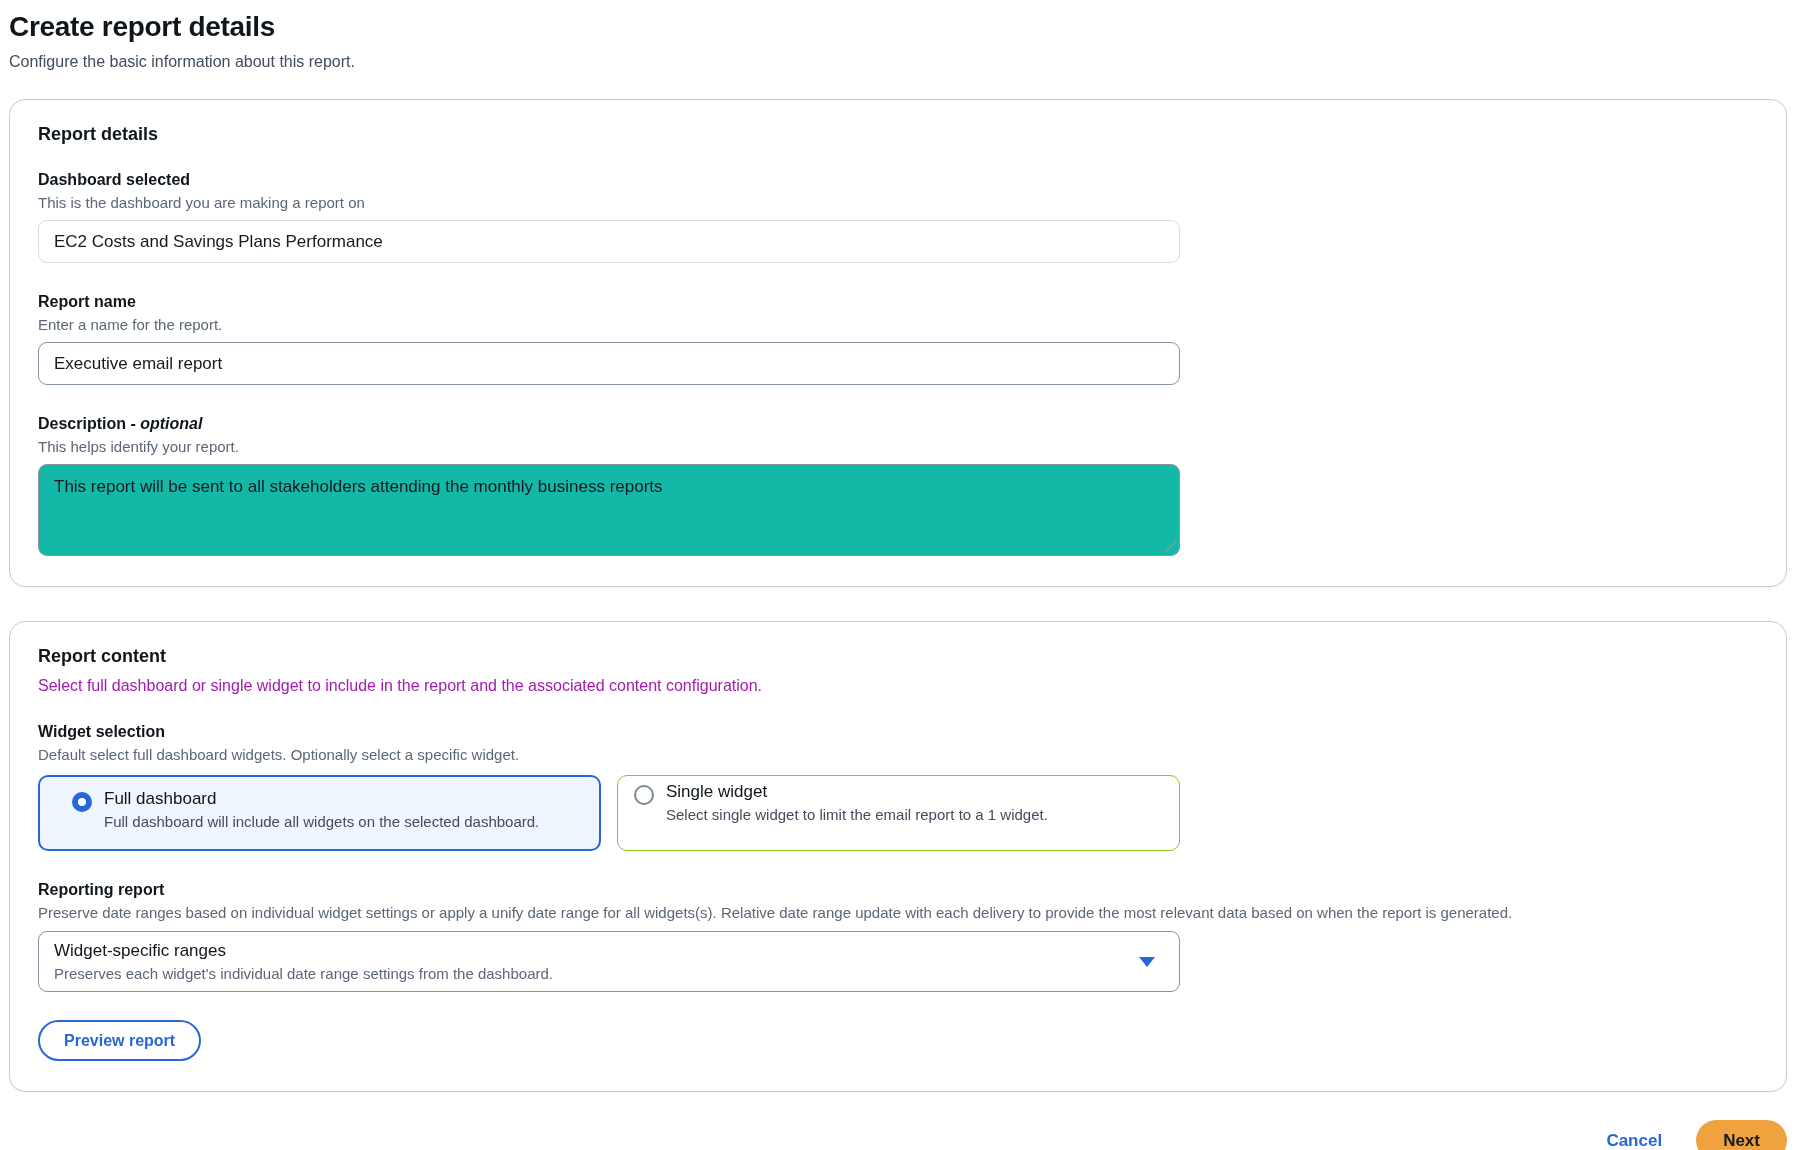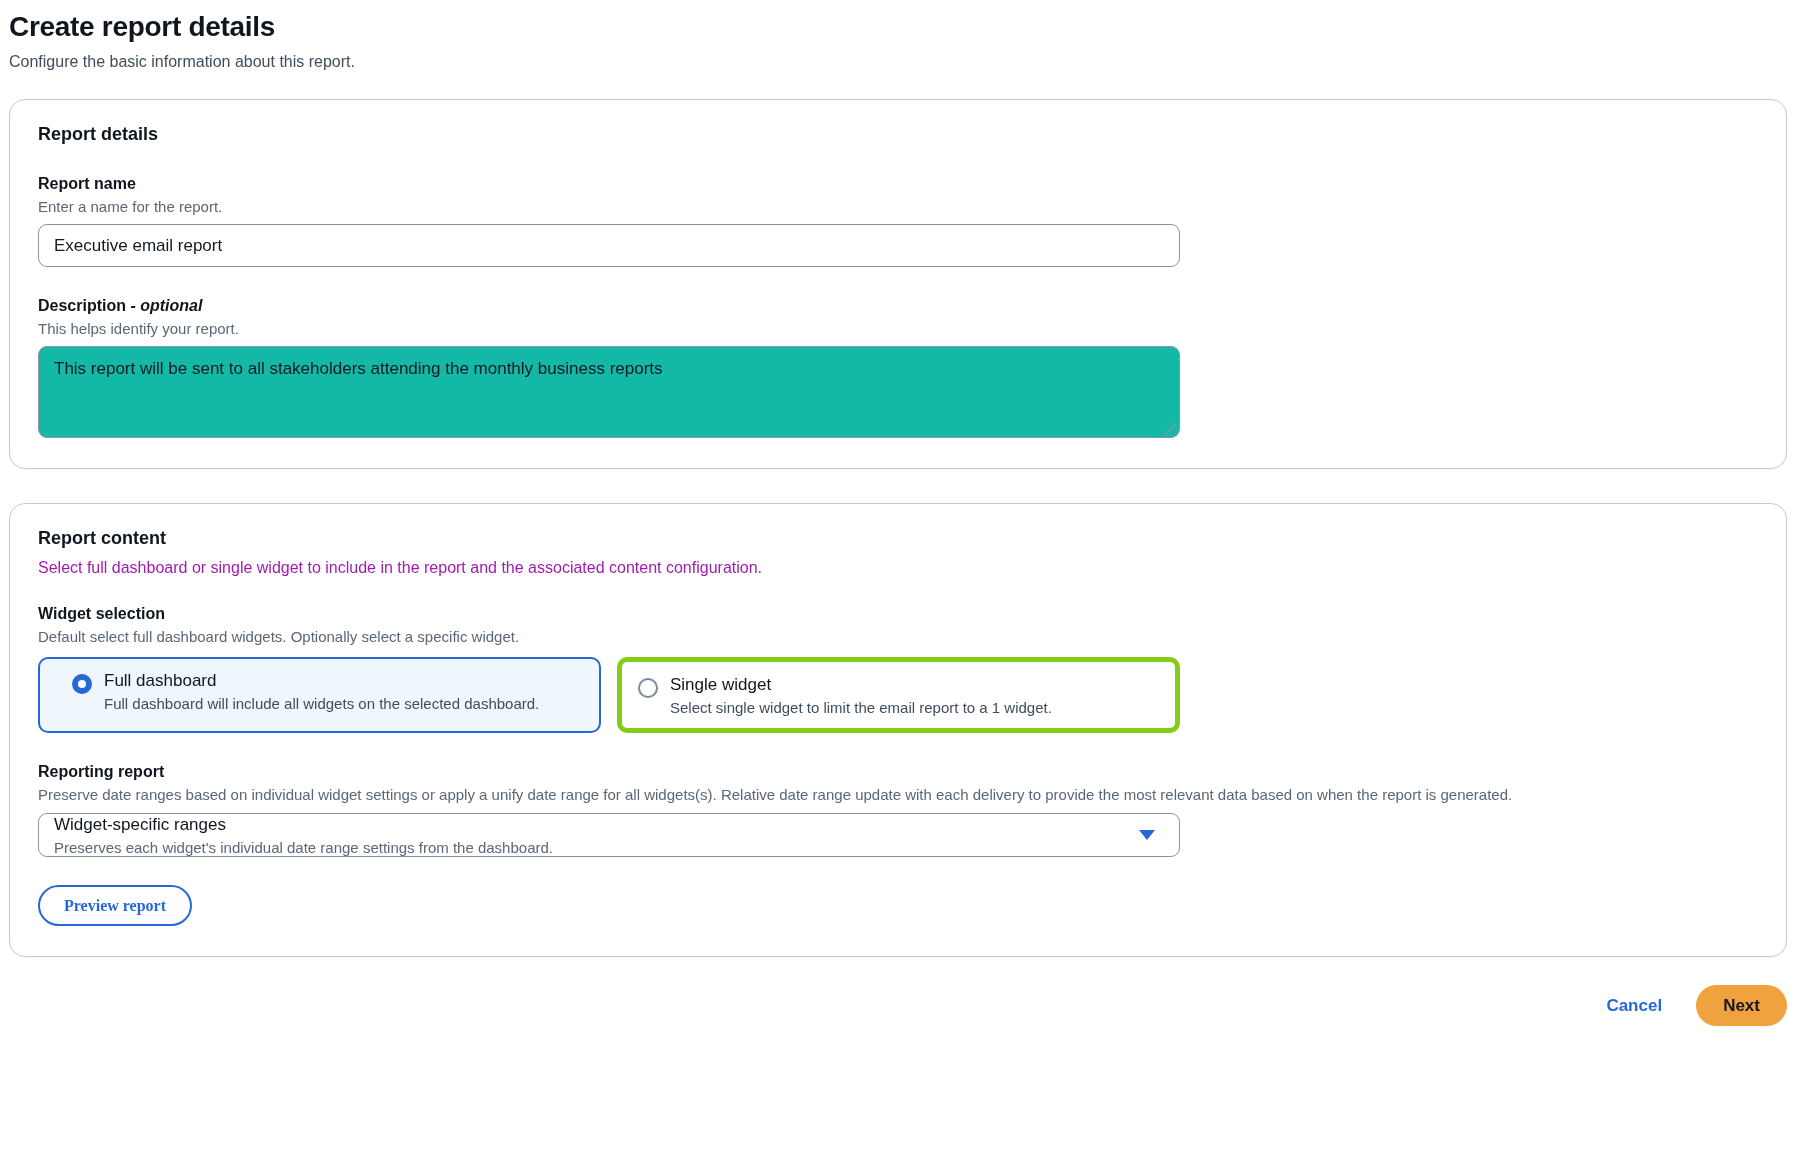--- a/index.html
+++ b/index.html
@@ -57,42 +57,42 @@
   .resize-handle {
     position:absolute; right:3px; bottom:3px;
     width:13px; height:13px;
     clip-path:polygon(100% 0, 100% 100%, 0 100%);
     background:repeating-linear-gradient(135deg, transparent 0 3px, #8a95a3 3px 4.5px, transparent 4.5px 7px);
   }
 
   .tile-row { display:flex; gap:16px; margin-top:12px; }
   .tile {
     width:563px; height:76px;
-    border:5px solid #84cc16;
+    border:1px solid #84cc16;
     border-radius:10px;
     background:#ffffff;
     display:flex; align-items:flex-start;
-    padding:13px 16px;
+    padding:6px 16px;
     cursor:pointer;
   }
   .tile--selected {
     border:2px solid #2668d6;
     background:#eff6fe;
     padding:12px 32px;
   }
   .radio { flex:0 0 auto; width:20px; height:20px; border-radius:50%; margin-top:3px; }
   .radio--on  { border:6px solid #2668d6; background:#ffffff; }
   .radio--off { border:2px solid #7d8998; background:#ffffff; }
   .tile-texts { margin-left:12px; }
   .tile-title { font-size:17px; font-weight:500; color:#10161d; }
   .tile-desc  { font-size:15px; color:#414d5c; margin-top:4px; }
 
   .select {
     margin-top:10px;
-    width:1142px; height:44px;
+    width:1142px; height:61px;
     border:1px solid #8a95a3;
     border-radius:9px;
     background:#ffffff;
     display:flex; align-items:center; justify-content:space-between;
     padding:0 24px 0 15px;
     cursor:pointer;
   }
   .select-title { font-size:17px; font-weight:500; color:#10161d; }
   .select-desc  { font-size:15px; color:#5b6777; margin-top:4px; }
   .caret-down {
@@ -103,21 +103,20 @@
   }
 
   .btn-secondary {
     display:inline-flex; align-items:center; justify-content:center;
     margin-top:28px;
     height:41px; padding:0 24px;
     border:2px solid #2668d6; border-radius:21px;
     background:#ffffff;
     font-size:16px; font-weight:700; color:#2668d6;
     cursor:pointer;
-    font-family:Liberation Serif, serif;
   }
 
   .footer {
     width:1778px;
     display:flex; align-items:center; justify-content:flex-end;
     gap:34px;
     margin-top:28px;
   }
   .link-button { font-size:17px; font-weight:700; color:#2668d6; cursor:pointer; }
   .btn-primary {
@@ -133,20 +132,27 @@
 <body>
 
 <div class="page">
 
   <div class="page-title">Create report details</div>
   <div class="page-subtitle">Configure the basic information about this report.</div>
 
   <div class="card">
     <div class="card-title">Report details</div>
 
+    <div class="field">
+      <div class="field-label">Dashboard selected</div>
+      <div class="field-help">This is the dashboard you are making a report on</div>
+      <div class="text-input text-input--readonly">
+        <span>EC2 Costs and Savings Plans Performance</span>
+      </div>
+    </div>
 
     <div class="field" style="margin-top:30px;">
       <div class="field-label">Report name</div>
       <div class="field-help">Enter a name for the report.</div>
       <div class="text-input">
         <span>Executive email report</span>
       </div>
     </div>
 
     <div class="field" style="margin-top:30px;">

